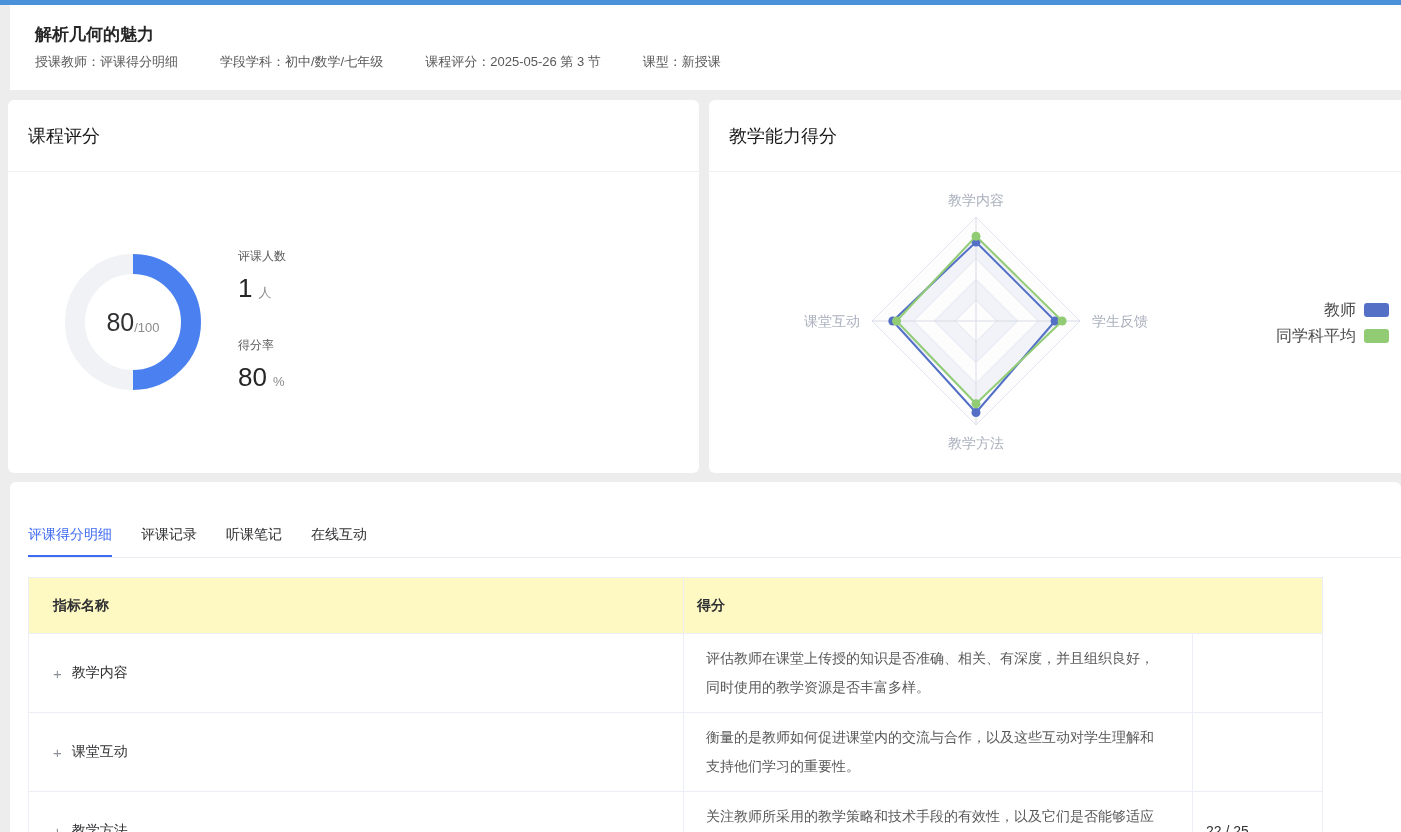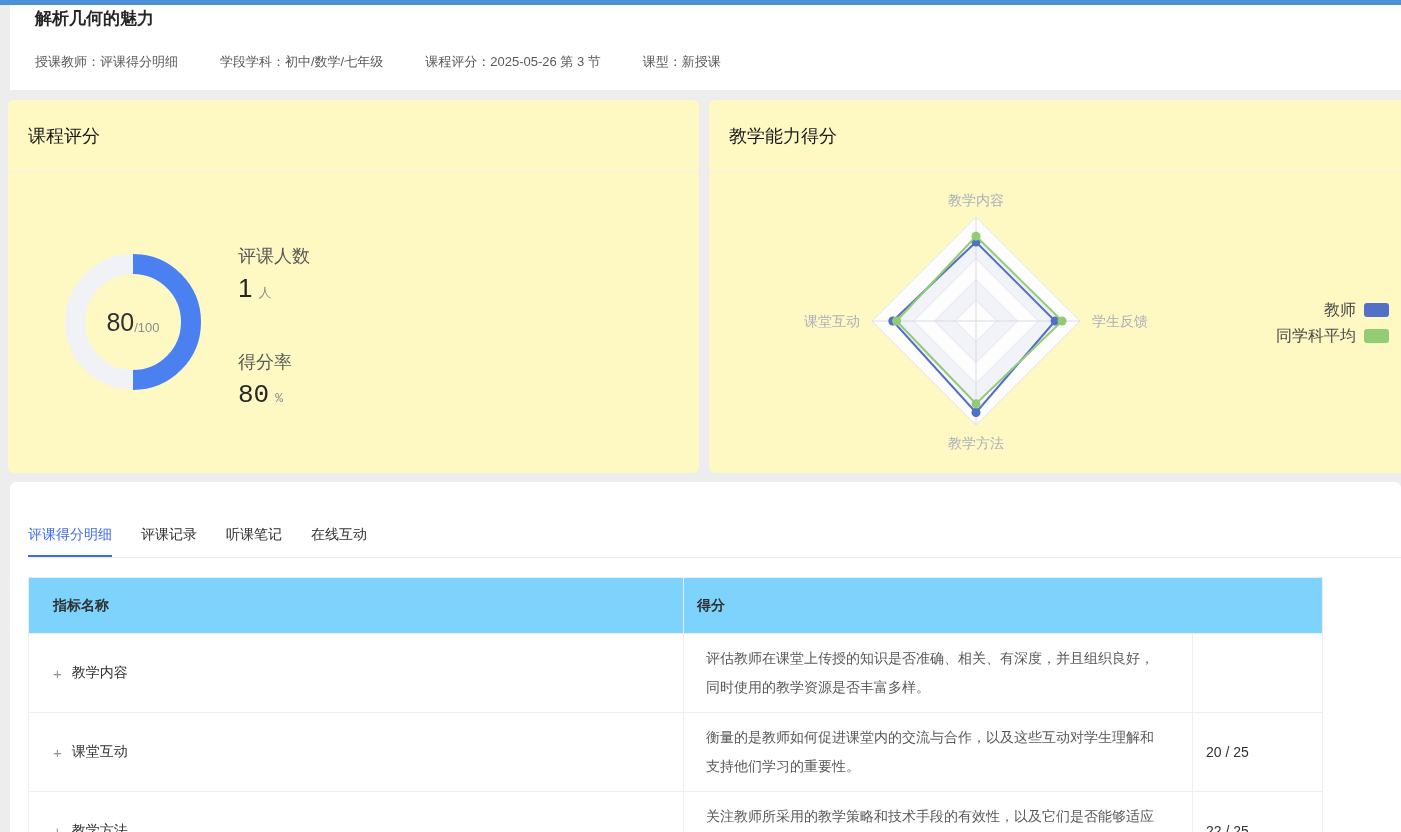--- a/index.html
+++ b/index.html
@@ -3,64 +3,64 @@
 <meta charset="utf-8">
 <style>
   * { margin:0; padding:0; box-sizing:border-box; }
   html,body { width:1401px; height:832px; overflow:hidden; background:#ededed;
     font-family:"Liberation Sans","DejaVu Sans",sans-serif; color:#303133; }
 
   #topbar { position:absolute; left:0; top:0; width:1401px; height:5px; background:var(--topbar,#4a91d9); }
 
   
   #header-card { position:absolute; left:10px; top:5px; width:1391px; height:85px; background:#fff; }
-  #page-title { position:absolute; left:25px; top:2px; font-size:17px; font-weight:700; color:#262626; }
+  #page-title { position:absolute; left:25px; top:18px; font-size:17px; font-weight:700; color:#262626; }
   #meta-row { position:absolute; left:25px; top:48px; font-size:13px; color:#595959; display:flex; }
   .meta-item { margin-right:42px; white-space:nowrap; }
 
   
-  .card { position:absolute; top:100px; height:373px; background:#fef9c3; border-radius:6px; }
+  .card { position:absolute; top:100px; height:373px; background:#ffffff; border-radius:6px; }
   #score-card { left:8px; width:691px; }
   #radar-card { left:709px; width:796px; }
   .card-header { height:72px; border-bottom:1px solid #f0f0f0; }
   .card-title { line-height:72px; padding-left:20px; font-size:18px; color:#1a1a1a; }
 
   
   #gauge-wrap { position:absolute; left:45px; top:142px; width:160px; height:160px; }
   #gauge-text { position:absolute; left:0; top:0; width:160px; height:160px;
     display:flex; align-items:center; justify-content:center; }
   #gauge-value { font-size:25px; color:#303133; }
   #gauge-max { font-size:13px; color:#8c8c8c; margin-top:10px; }
 
   
   #stats { position:absolute; left:230px; top:146px; }
-  .stat-label { font-size:18px; color:#595959; line-height:20px; }
+  .stat-label { font-size:12px; color:#595959; line-height:20px; }
   .stat-value { margin-top:6px; line-height:32px; }
   .stat-number { font-size:26px; color:#262626; }
   .stat-unit { font-size:13px; color:#8c8c8c; margin-left:6px; }
-  .stat + .stat { margin-top:44px;font-family:Liberation Mono, monospace; }
+  .stat + .stat { margin-top:26px; }
 
   
   #radar-chart { position:absolute; left:57px; top:78px; }
   #legend { position:absolute; right:116px; top:200px; }
   .legend-row { display:flex; align-items:center; justify-content:flex-end; height:20px; margin-bottom:6px; cursor:pointer; }
   .legend-label { font-size:16px; color:#4a4a4a; }
   .legend-swatch { width:25px; height:14px; border-radius:3px; margin-left:8px; }
 
   
   #bottom-card { position:absolute; left:10px; top:482px; width:1391px; height:360px; background:#fff; border-radius:6px 6px 0 0; }
   #tabs { position:absolute; left:18px; right:0; top:0; padding-top:44px; display:flex; gap:29px; border-bottom:1px solid #e9ecf2; }
   .tab { font-size:14px; color:#303133; padding-bottom:13px; position:relative; cursor:pointer; }
   .tab.active { color:var(--accent,#3e6bf0); }
   .tab.active::after { content:""; position:absolute; left:0; bottom:0; width:100%; height:2px; background:var(--accent,#3e6bf0); }
 
   
   #table { position:absolute; left:18px; top:95px; width:1295px; border:1px solid #ebeef5; font-size:14px; }
   .t-row { display:grid; grid-template-columns:655px 509px auto; }
-  .t-head { background:#7dd3fc; height:55px; font-weight:700; color:#303133; }
+  .t-head { background:#fef9c3; height:55px; font-weight:700; color:#303133; }
   .t-body-row { border-top:1px solid #ebeef5; min-height:76px; background:#fff; }
   .t-cell { display:flex; align-items:center; }
   .t-c1 { padding-left:24px; border-right:1px solid #ebeef5; }
   .t-c2 { padding:10px 30px 10px 22px; border-right:1px solid #ebeef5; line-height:29px; color:#595959; }
   .t-head .t-c2 { color:#303133; }
   .t-c3 { padding-left:13px; }
   .expand-icon { color:#8c9099; font-size:15px; margin-right:10px; cursor:pointer; }
   .row-name { color:#303133; }
 </style>
 </head>
@@ -168,21 +168,20 @@
           <span class="row-name">教学内容</span>
         </div>
         <div class="t-cell t-c2">评估教师在课堂上传授的知识是否准确、相关、有深度，并且组织良好，同时使用的教学资源是否丰富多样。</div>
       </div>
         <div class="t-row t-body-row">
         <div class="t-cell t-c1">
           <span class="expand-icon">+</span>
           <span class="row-name">课堂互动</span>
         </div>
         <div class="t-cell t-c2">衡量的是教师如何促进课堂内的交流与合作，以及这些互动对学生理解和支持他们学习的重要性。</div>
-        <div class="t-cell t-c3">20 / 25</div>
       </div>
         <div class="t-row t-body-row">
         <div class="t-cell t-c1">
           <span class="expand-icon">+</span>
           <span class="row-name">教学方法</span>
         </div>
         <div class="t-cell t-c2">关注教师所采用的教学策略和技术手段的有效性，以及它们是否能够适应不同的学习风格和需求。</div>
         <div class="t-cell t-c3">22 / 25</div>
       </div>
       </div>

